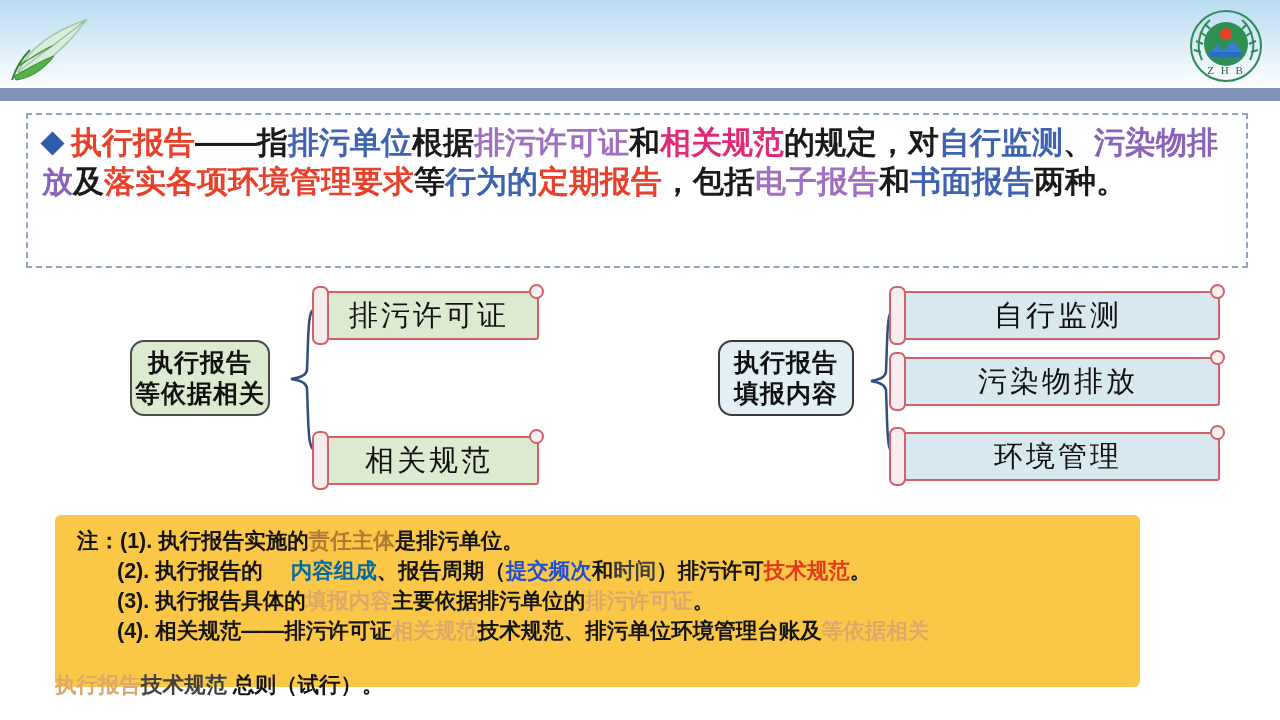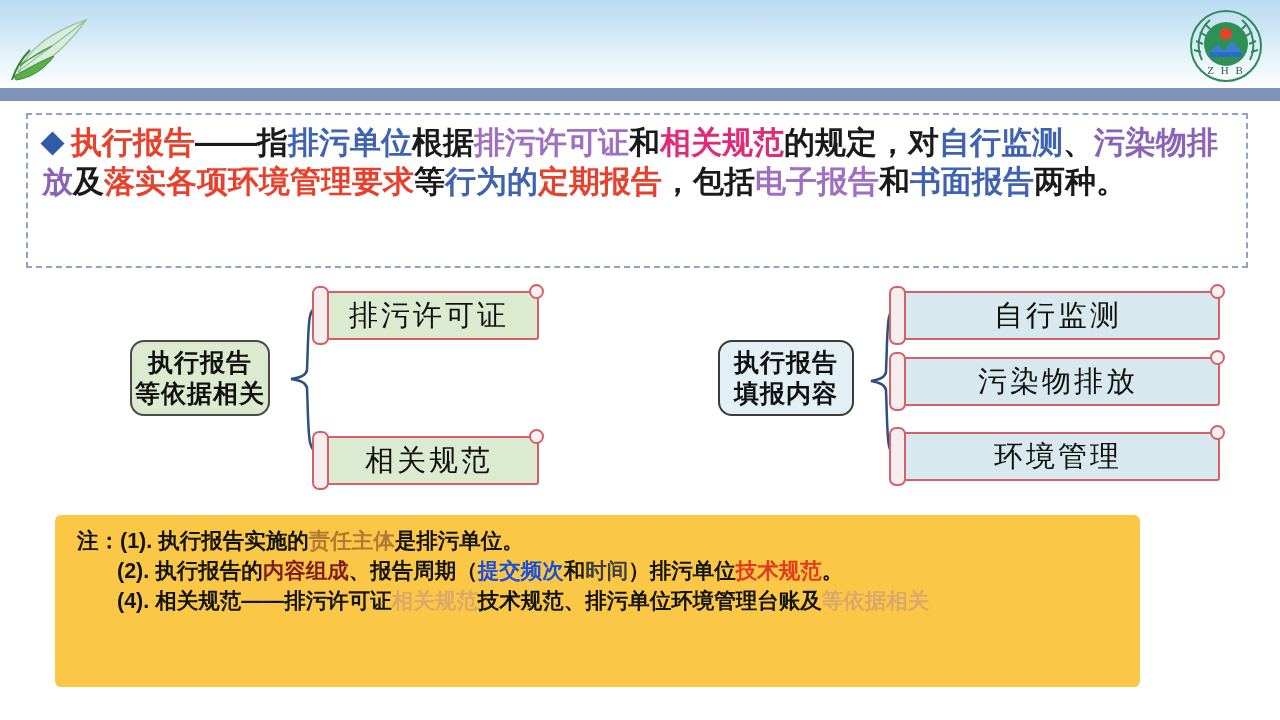--- a/index.html
+++ b/index.html
@@ -91,21 +91,21 @@
   }
   #note .lines {
     padding:11px 14px 0 22px;
     font-size:21.5px; line-height:30px; font-weight:bold; color:#141414;
     white-space:nowrap;
   }
   #note .lines .ln { padding-left:0; }
   #note .lines .ln.ind { padding-left:40px; }
   .n-black { color:#141414; }
   .n-brown { color:#b07a34; }
-  .n-orange{ color:#7f1d1d; }
+  .n-orange{ color:#0369a1;margin-left:28px; }
   .n-tan   { color:#1d4ed8; }
   .n-gray  { color:#404040; }
   .n-red   { color:#e23a1c; }
   .n-lt    { color:#d9a86a; }
   #overflow-line {
     position:absolute; left:55px; top:670px; width:700px;
     font-size:21.5px; line-height:30px; font-weight:bold;
     color:#141414; white-space:nowrap;
   }
 </style>
@@ -176,18 +176,20 @@
   <div class="scroll blue" style="left:896px; top:357px; width:324px; height:49px;">
     <span>污染物排放</span>
   </div>
   <div class="scroll blue" style="left:896px; top:432px; width:324px; height:49px;">
     <span>环境管理</span>
   </div>
 
   <div id="note">
     <div class="lines" id="note-lines">
         <div class="ln"><span class="n-black">注：(1). 执行报告实施的</span><span class="n-brown">责任主体</span><span class="n-black">是排污单位。</span></div>
-        <div class="ln ind"><span class="n-black">(2). 执行报告的</span><span class="n-orange">内容组成</span><span class="n-black">、报告周期（</span><span class="n-tan">提交频次</span><span class="n-black">和</span><span class="n-gray">时间</span><span class="n-black">）排污单位</span><span class="n-red">技术规范</span><span class="n-black">。</span></div>
+        <div class="ln ind"><span class="n-black">(2). 执行报告的</span><span class="n-orange">内容组成</span><span class="n-black">、报告周期（</span><span class="n-tan">提交频次</span><span class="n-black">和</span><span class="n-gray">时间</span><span class="n-black">）排污许可</span><span class="n-red">技术规范</span><span class="n-black">。</span></div>
+        <div class="ln ind"><span class="n-black">(3). 执行报告具体的</span><span class="n-lt">填报内容</span><span class="n-black">主要依据排污单位的</span><span class="n-lt">排污许可证</span><span class="n-black">。</span></div>
         <div class="ln ind"><span class="n-black">(4). 相关规范——排污许可证</span><span class="n-lt">相关规范</span><span class="n-black">技术规范、排污单位环境管理台账及</span><span class="n-lt">等依据相关</span></div>
       </div>
   </div>
+  <div id="overflow-line"><span class="n-lt">执行报告</span><span class="n-gray">技术规范</span><span class="n-black">  总则（试行）。</span></div>
 
 </div>
 
 </body></html>

